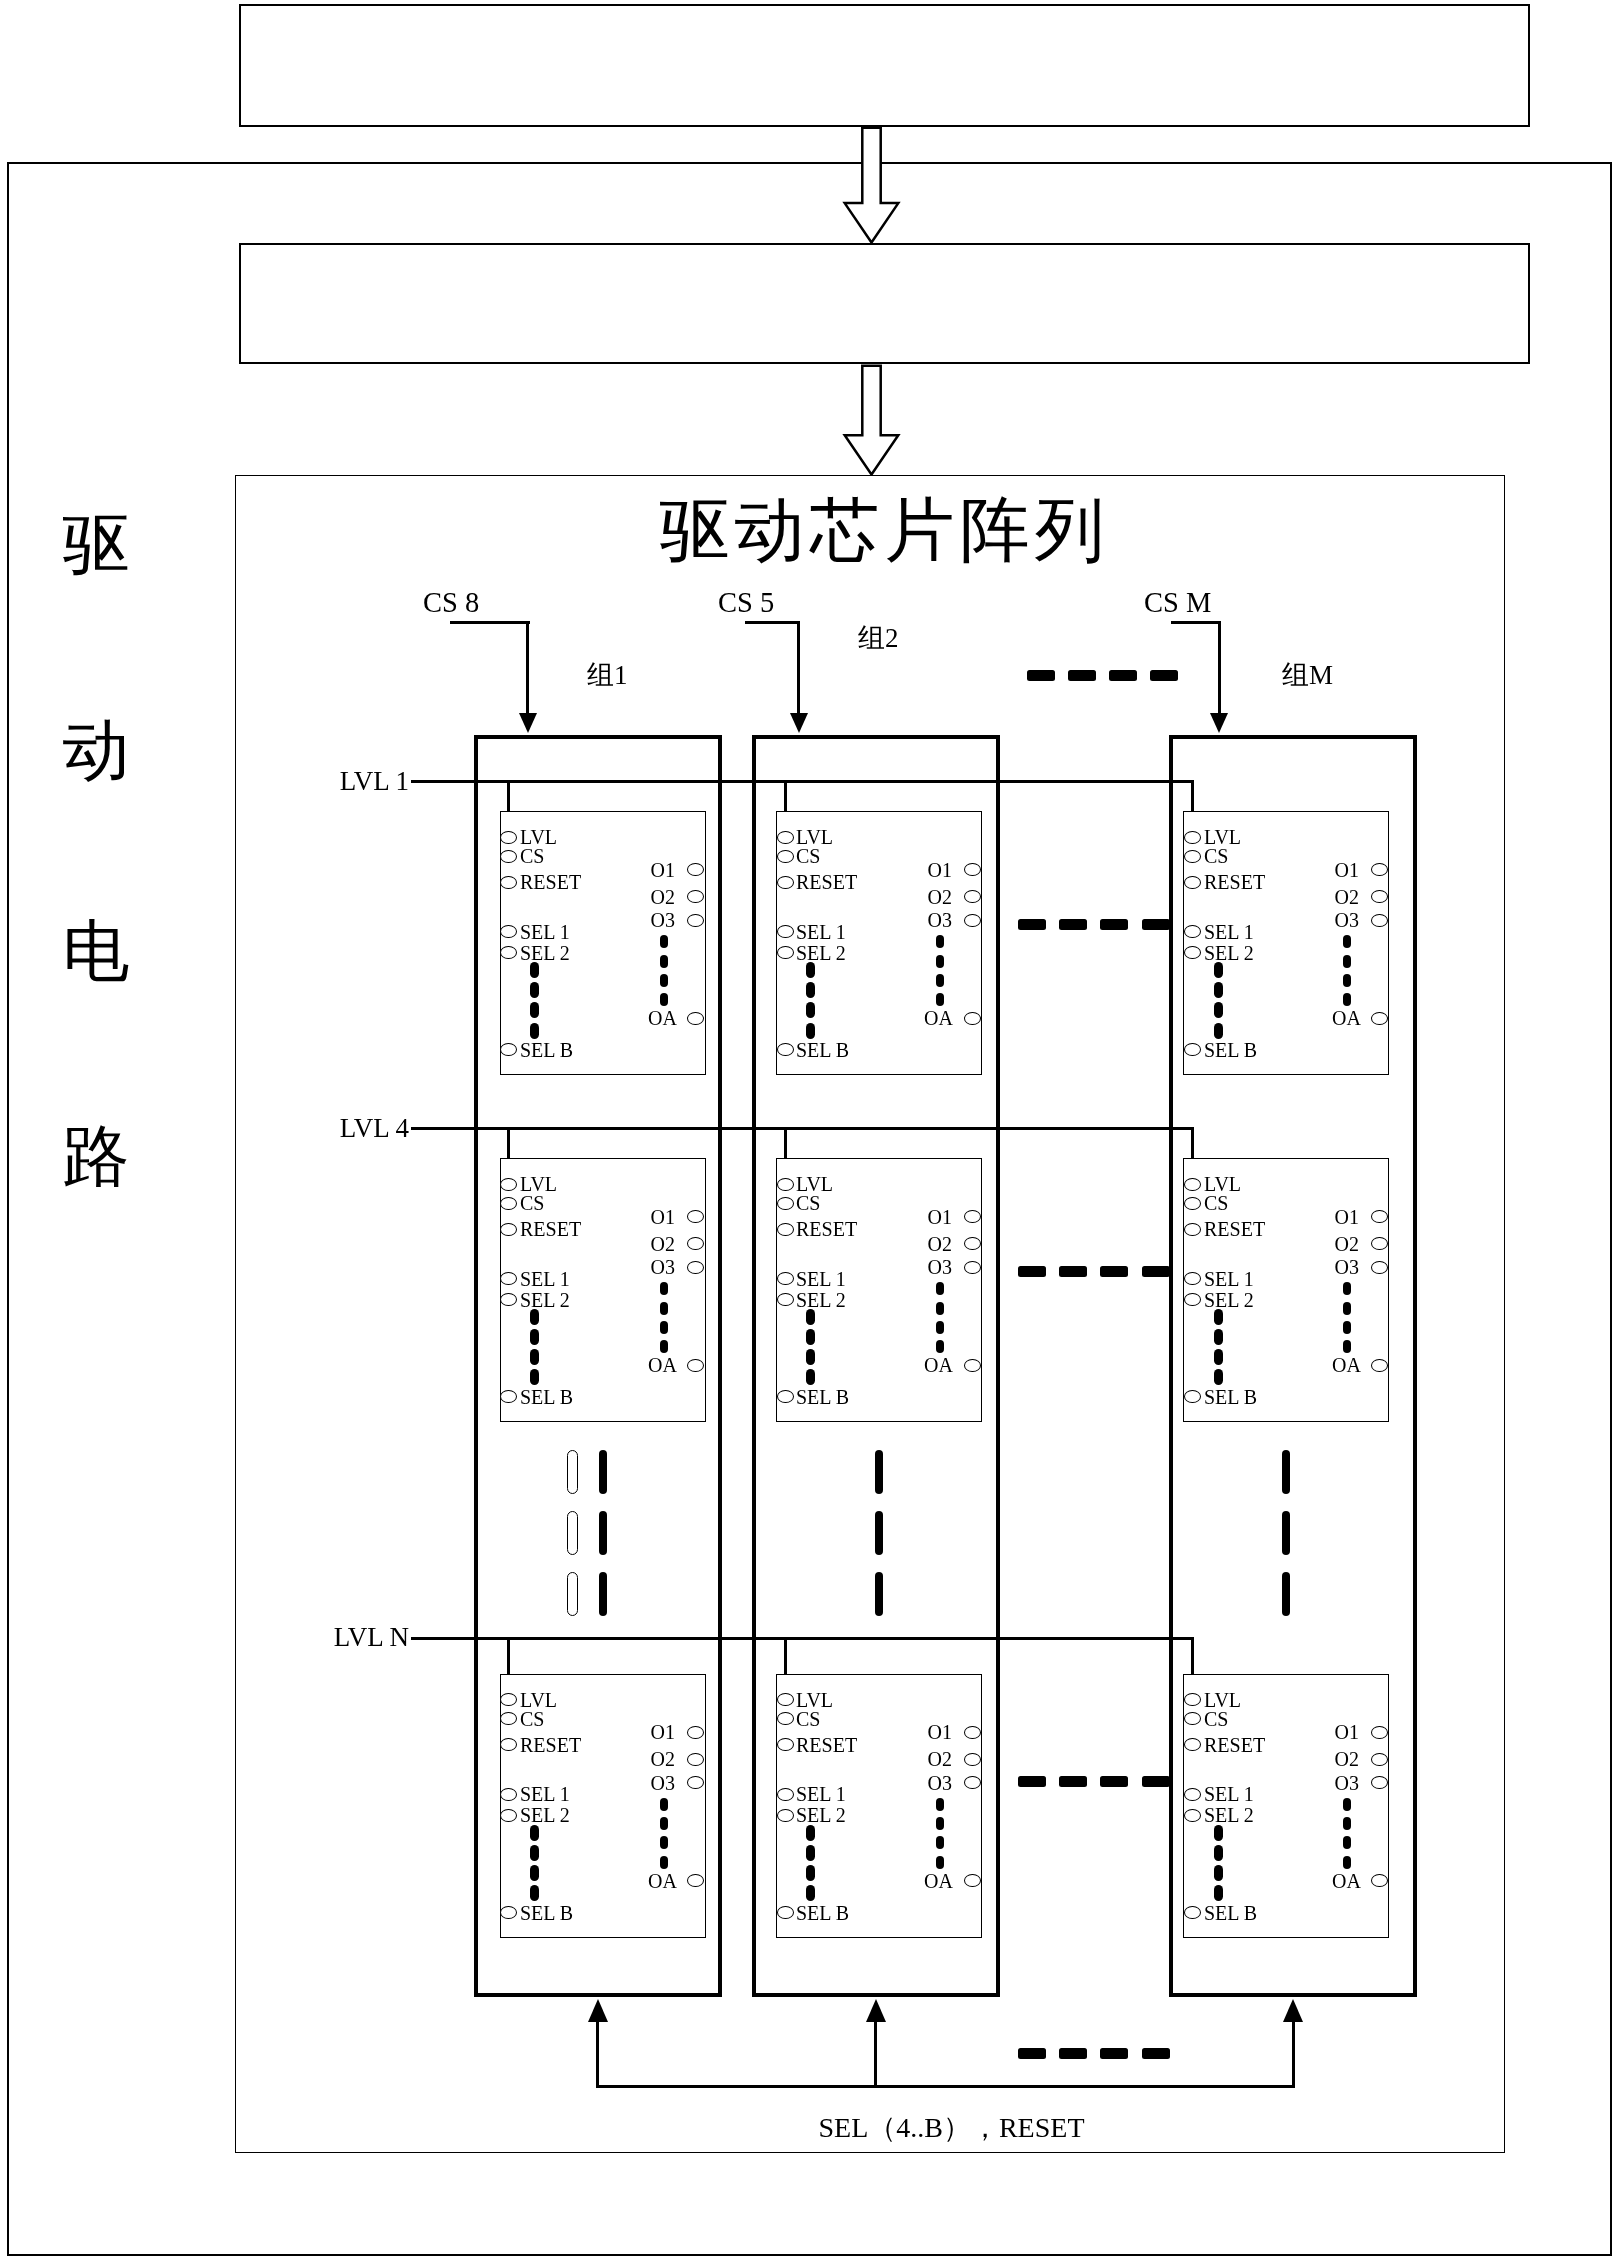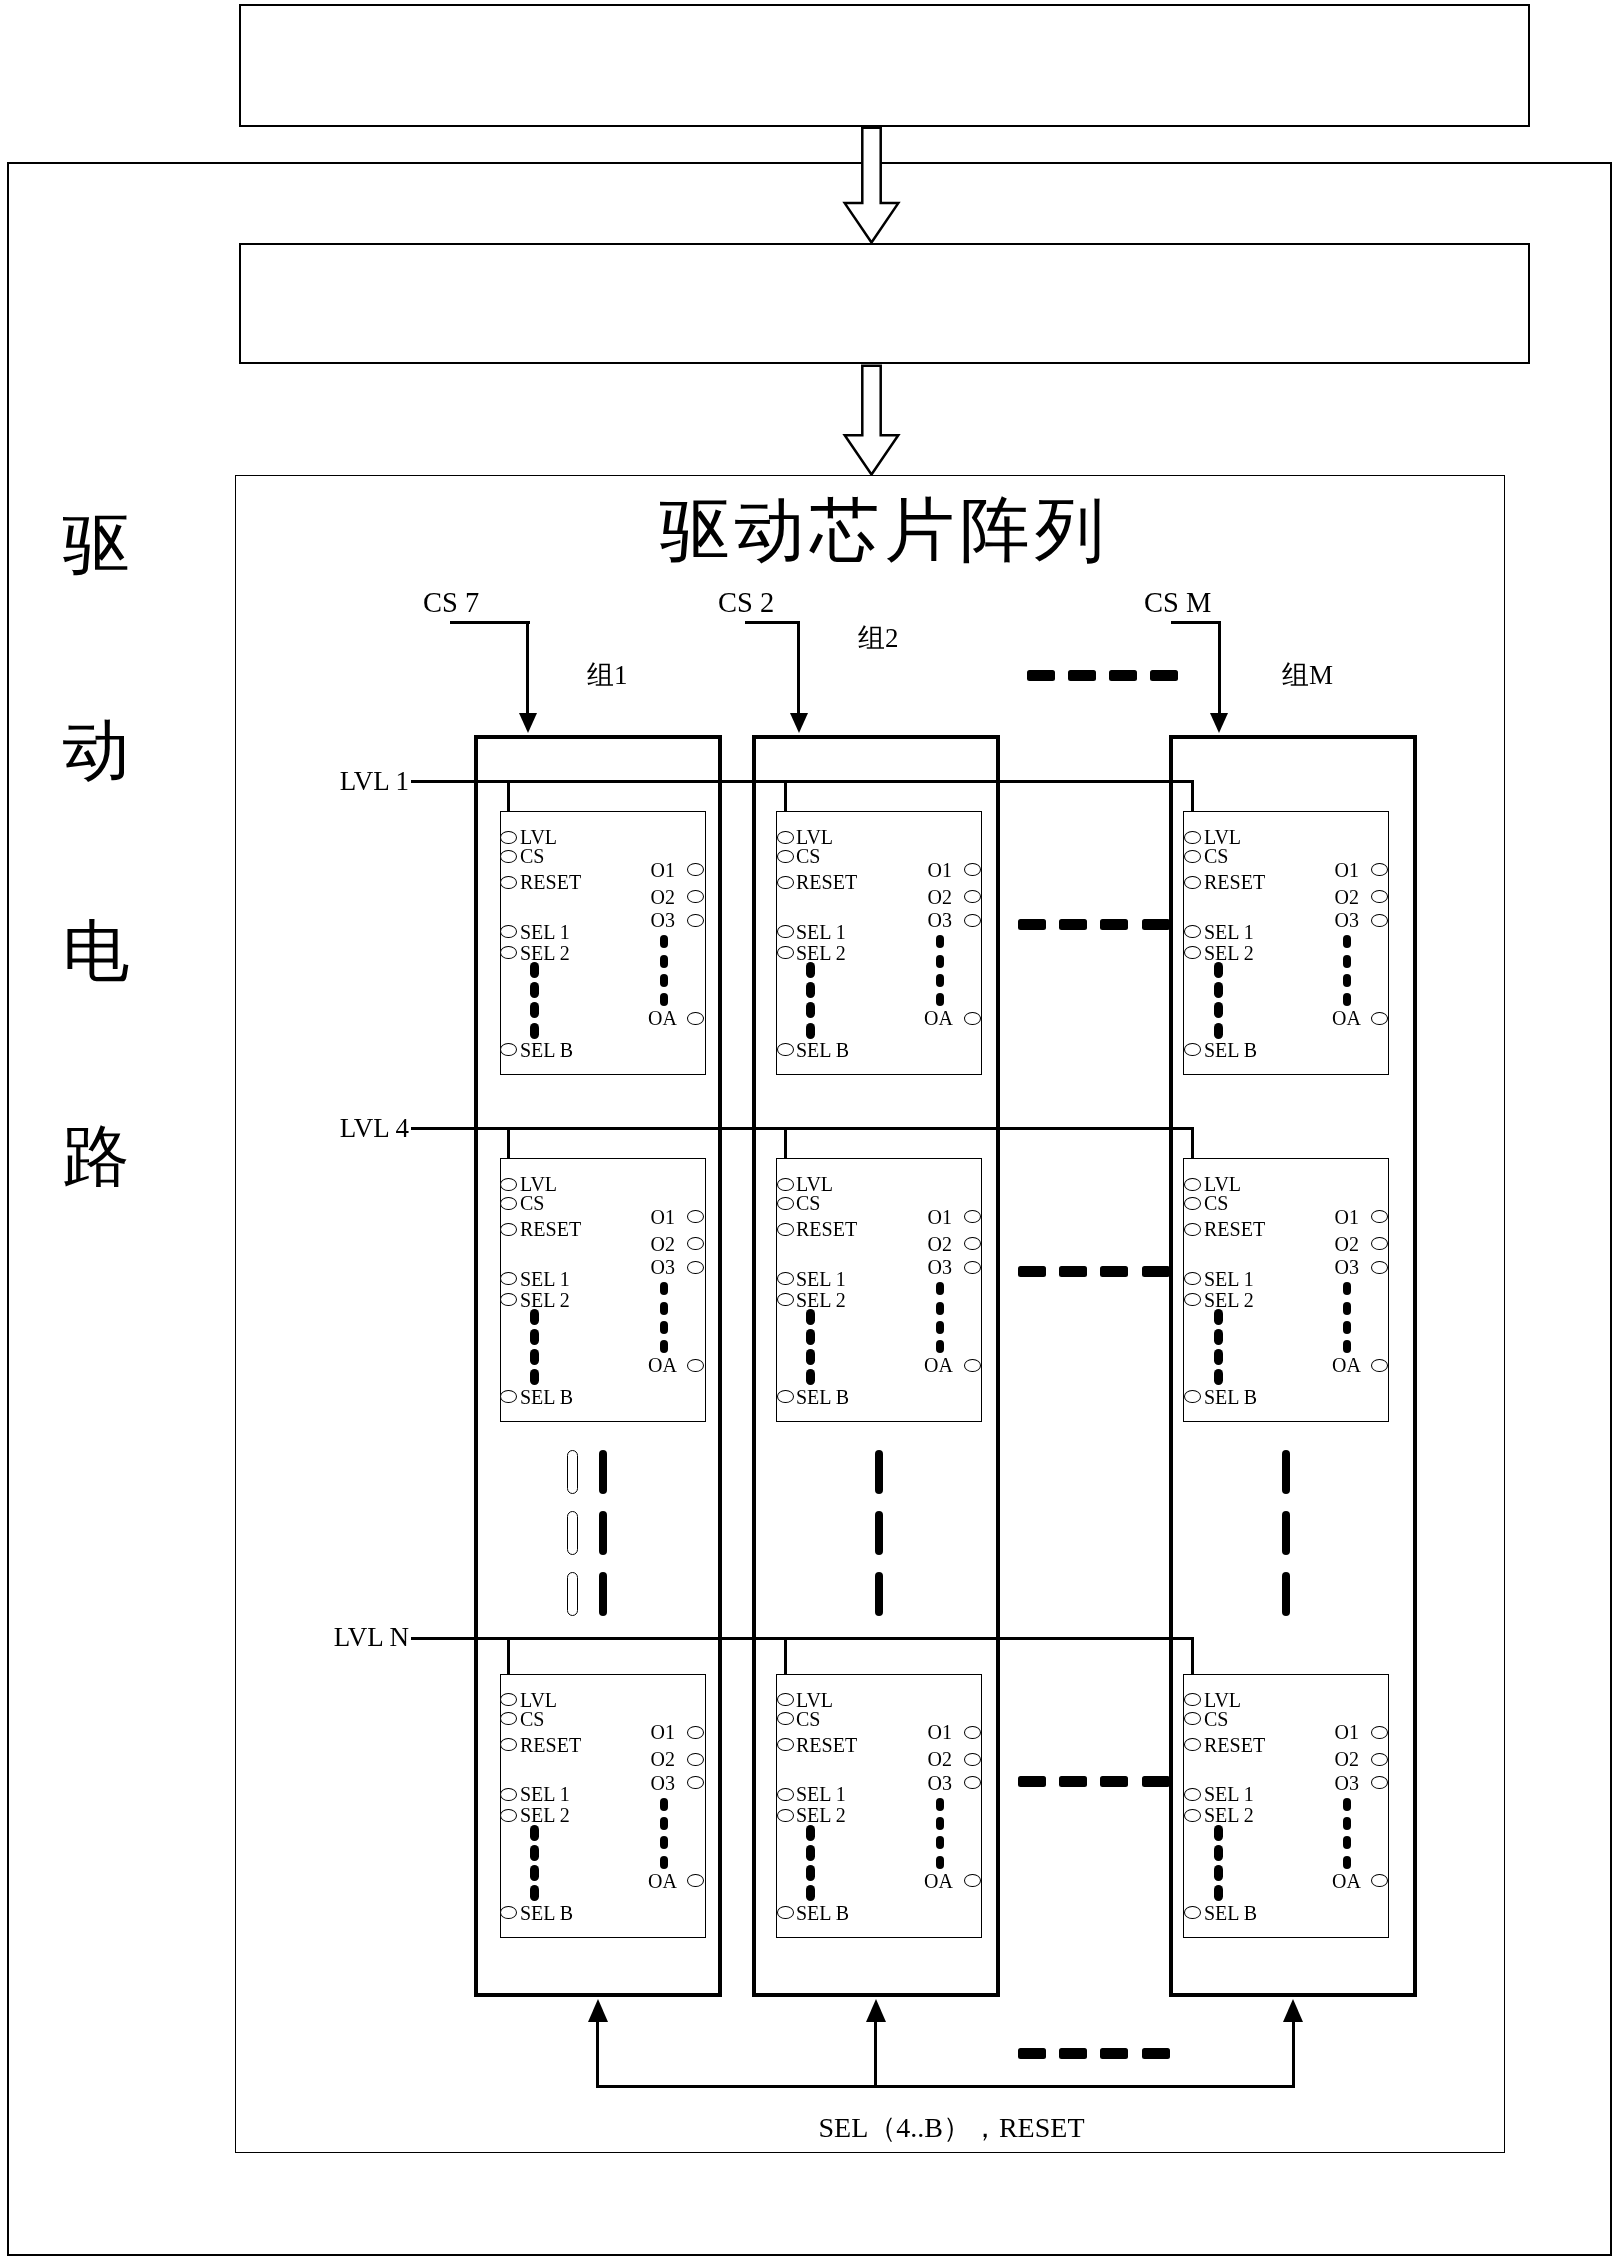--- a/index.html
+++ b/index.html
@@ -58,27 +58,27 @@
 
   <div class="sidechar" style="left:60px;top:511px;">驱</div>
   <div class="sidechar" style="left:60px;top:717px;">动</div>
   <div class="sidechar" style="left:60px;top:918px;">电</div>
   <div class="sidechar" style="left:60px;top:1123px;">路</div>
 
   <div class="bottomlabel" style="left:784px;top:2114px;width:335px;">SEL（4..B），RESET</div>
 
   <div id="built">
       <div class="groupbox" style="left: 474px; top: 735px; width: 248px; height: 1262px;"></div>
-      <div class="cslabel" style="left: 423px; top: 589px;">CS 7</div>
+      <div class="cslabel" style="left: 423px; top: 589px;">CS 8</div>
       <div class="grouplabel" style="left: 587px; top: 662px;">组1</div>
       <div class="hline" style="left: 450px; top: 621px; width: 80px; height: 3.4px;"></div>
       <div class="vline" style="left: 526px; top: 621px; width: 3.4px; height: 94px;"></div>
       <div class="tri-down" style="left: 519px; top: 713px;"></div>
       <div class="groupbox" style="left: 752px; top: 735px; width: 248px; height: 1262px;"></div>
-      <div class="cslabel" style="left: 718px; top: 589px;">CS 2</div>
+      <div class="cslabel" style="left: 718px; top: 589px;">CS 5</div>
       <div class="grouplabel" style="left: 858px; top: 625px;">组2</div>
       <div class="hline" style="left: 745px; top: 621px; width: 55px; height: 3.4px;"></div>
       <div class="vline" style="left: 797px; top: 621px; width: 3.4px; height: 94px;"></div>
       <div class="tri-down" style="left: 790px; top: 713px;"></div>
       <div class="groupbox" style="left: 1169px; top: 735px; width: 248px; height: 1262px;"></div>
       <div class="cslabel" style="left: 1144px; top: 589px;">CS M</div>
       <div class="grouplabel" style="left: 1282px; top: 662px;">组M</div>
       <div class="hline" style="left: 1171px; top: 621px; width: 50px; height: 3.4px;"></div>
       <div class="vline" style="left: 1218px; top: 621px; width: 3.4px; height: 94px;"></div>
       <div class="tri-down" style="left: 1210px; top: 713px;"></div>

